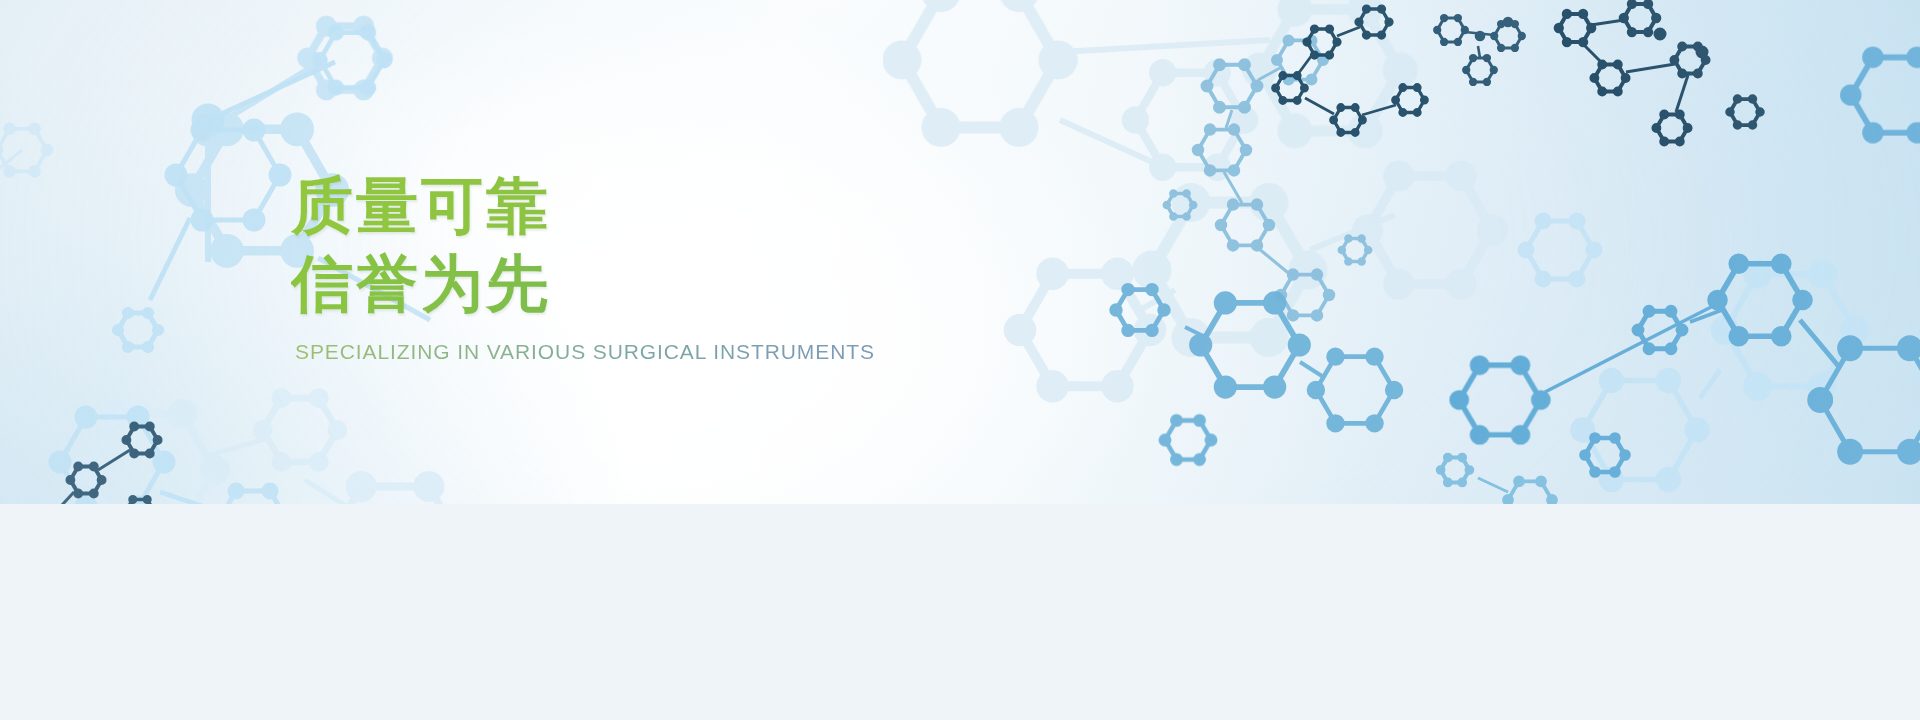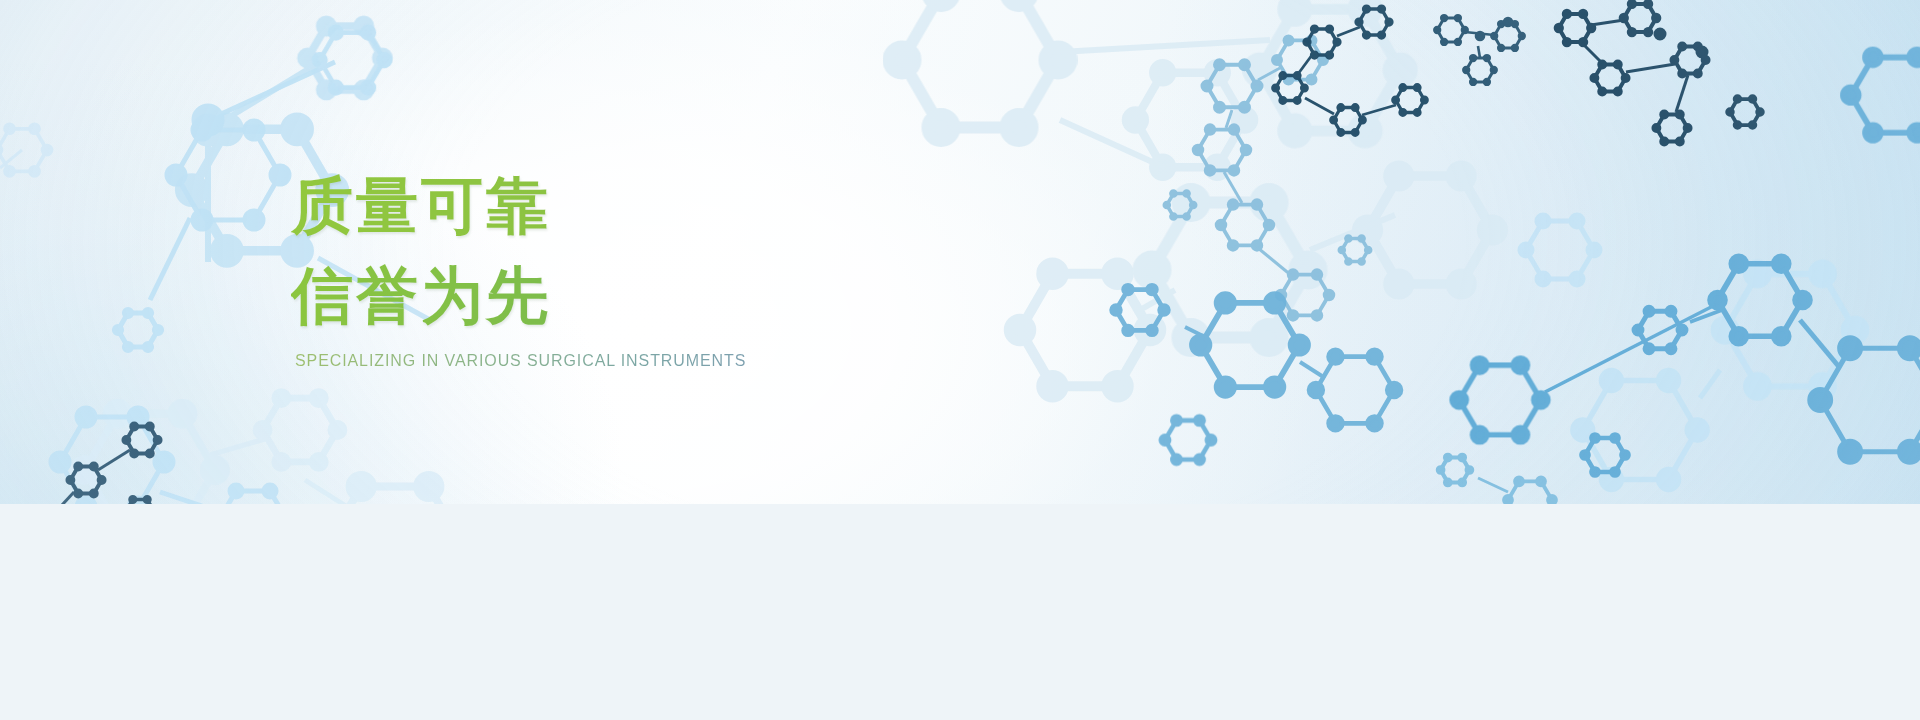--- a/index.html
+++ b/index.html
@@ -50,26 +50,26 @@
     -webkit-background-clip:text;
     background-clip:text;
     color:transparent;
     -webkit-text-fill-color:transparent;
     filter:drop-shadow(1px 2px 1px rgba(120,150,120,0.18));
   }
   .headline.l1{
     background-image:linear-gradient(96deg,#92c83e 0%,#8cc342 30%,#79b554 62%,#5da46a 100%);
   }
   .headline.l2{
-    margin-top:22px;
+    margin-top:10px;
     background-image:linear-gradient(96deg,#8cc63f 0%,#7cbc4c 34%,#63a963 70%,#4d9470 100%);
   }
   .sub-en{
     margin:22px 0 0 4px;
-    font-size:16px;
+    font-size:21px;
     letter-spacing:0.9px;
     font-weight:400;
     white-space:nowrap;
     -webkit-background-clip:text;
     background-clip:text;
     color:transparent;
     -webkit-text-fill-color:transparent;
     background-image:linear-gradient(92deg,#9dbf6e 0%,#8bb489 22%,#7ba6a4 42%,#7d9cb4 62%,#8093b8 100%);
   }
   .sub-cn{

